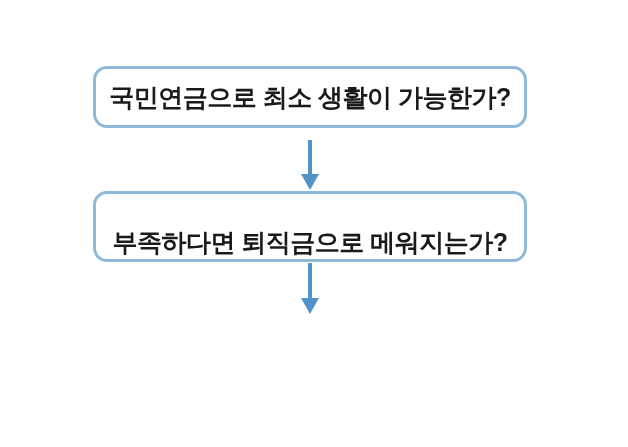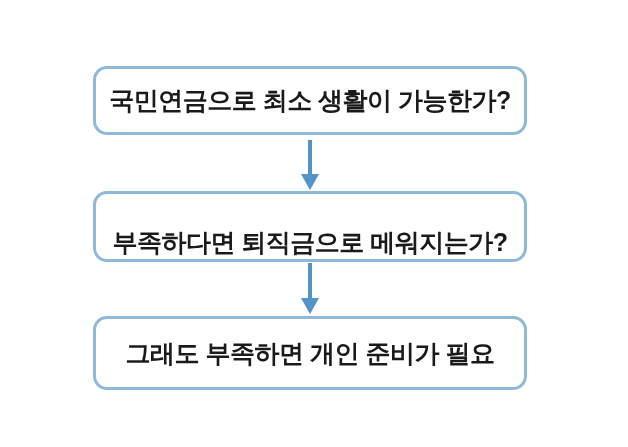--- a/index.html
+++ b/index.html
@@ -28,21 +28,21 @@
     justify-content: center;
   }
   .node-label {
     color: var(--text, #1a1a1a);
     font-size: 25px;
     font-weight: 700;
     letter-spacing: -0.5px;
     white-space: nowrap;
     text-align: center;
   }
-  .node-1 { top: 66px;  height: 69px; }
+  .node-1 { top: 66px;  height: 62px; }
   .node-2 { top: 191px; height: 71px; align-items: flex-end; }
   .node-3 { top: 316px; height: 74px; }
 
   .arrow {
     position: absolute;
     left: 301px;
     width: 18px;
   }
   .arrow-1 { top: 140px; height: 50px; }
   .arrow-2 { top: 263px; height: 51px; }
@@ -81,17 +81,14 @@
 
   <div class="node node-2">
     <span class="node-label">부족하다면 퇴직금으로 메워지는가?</span>
   </div>
 
   <div class="arrow arrow-2">
     <div class="arrow-stem"></div>
     <div class="arrow-head"></div>
   </div>
 
-  <div class="node node-3">
-    <span class="node-label">그래도 부족하면 개인 준비가 필요</span>
-  </div>
 
 </div>
 
 </body></html>

